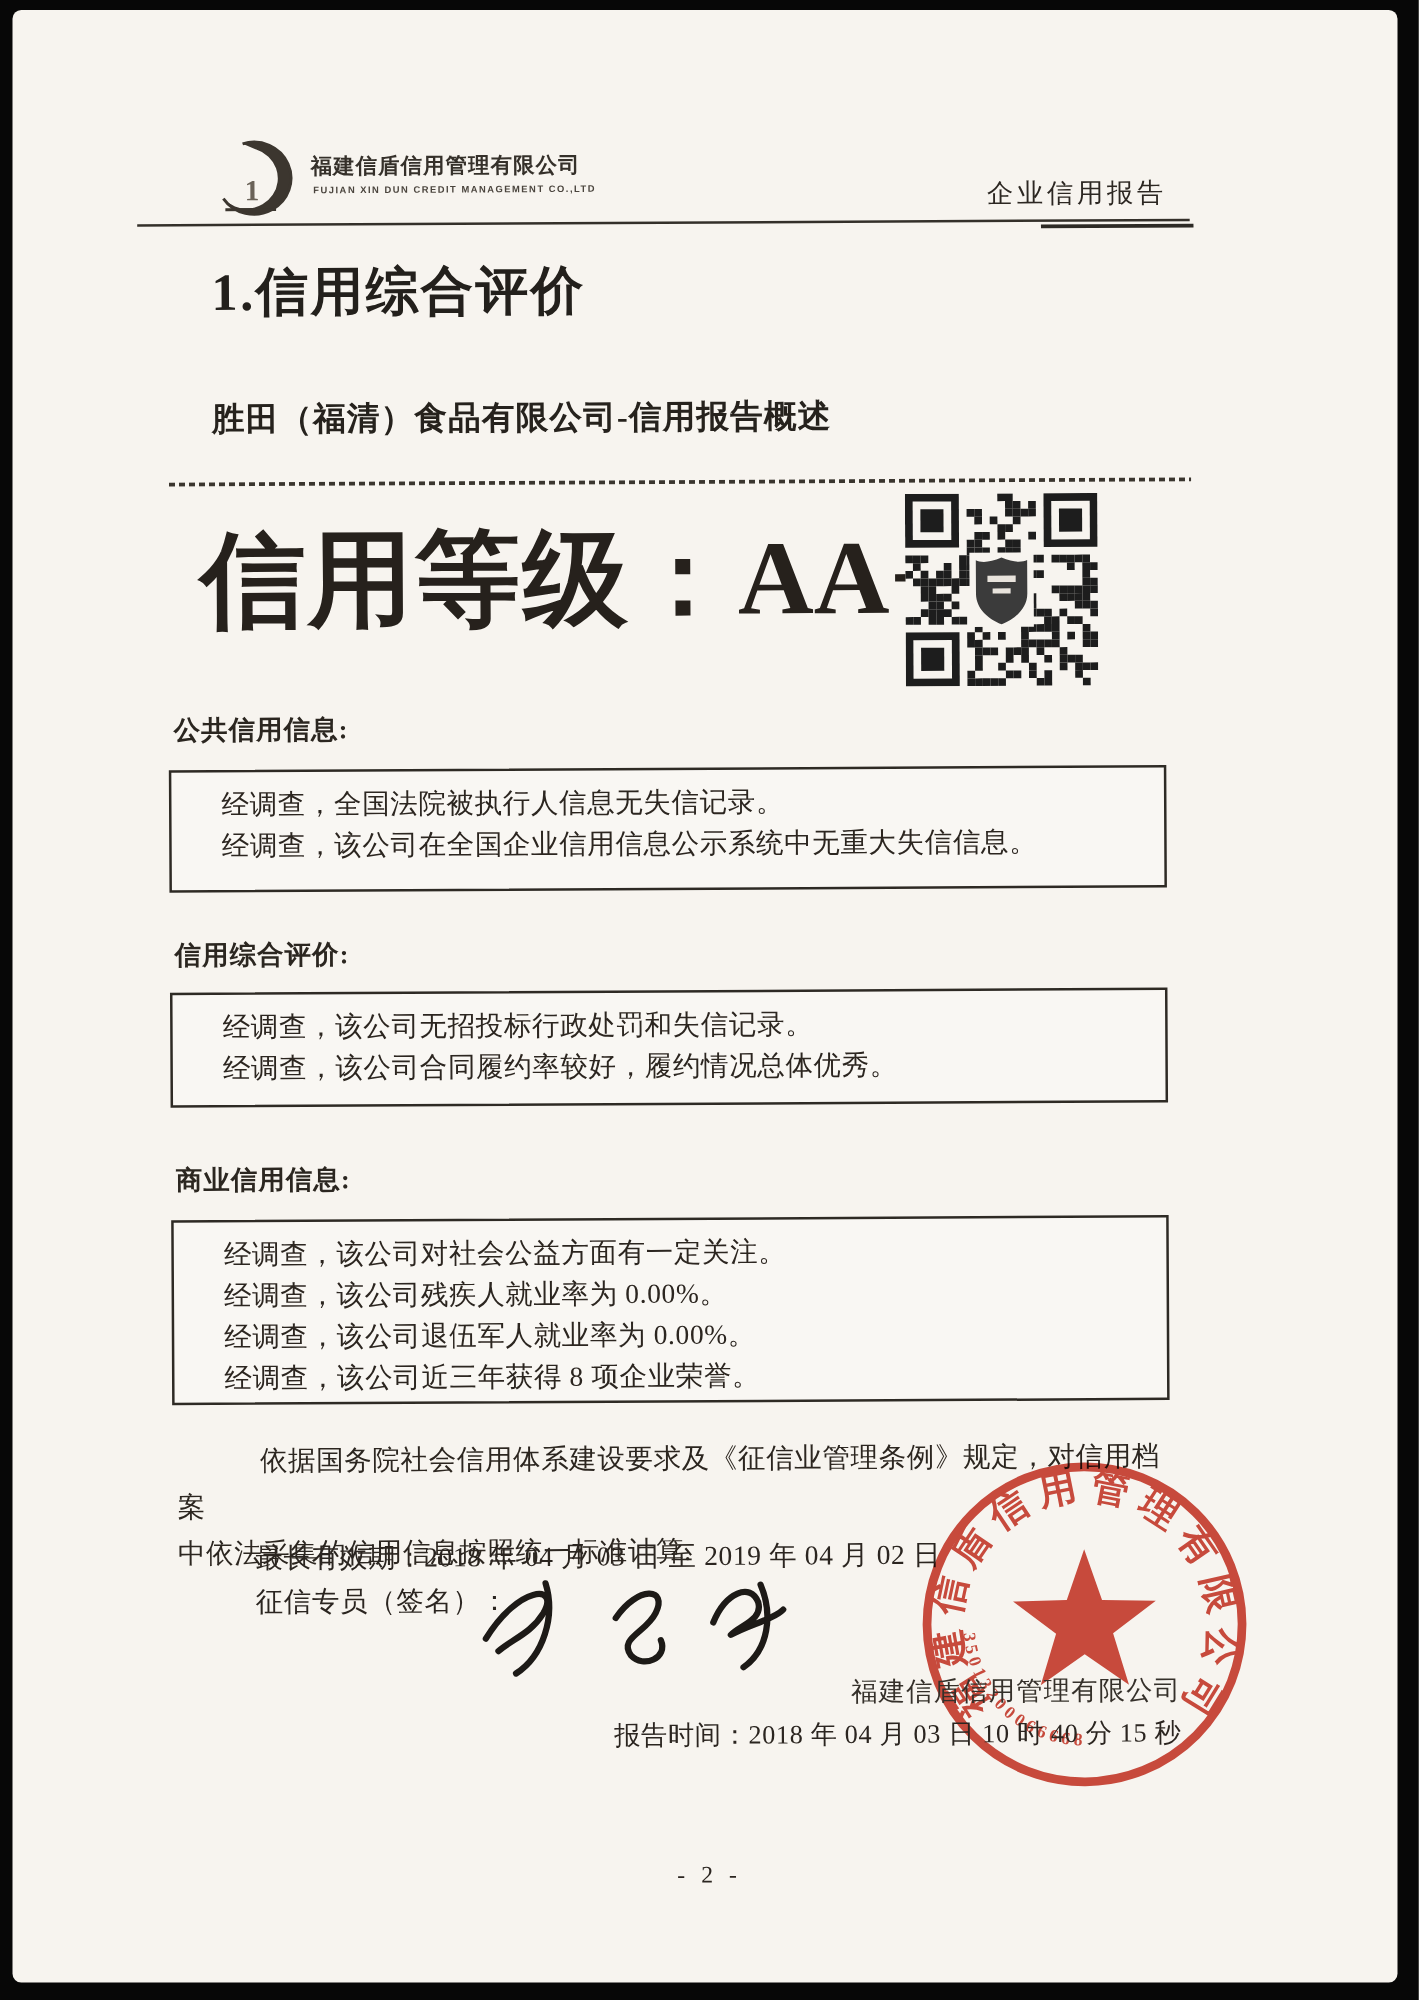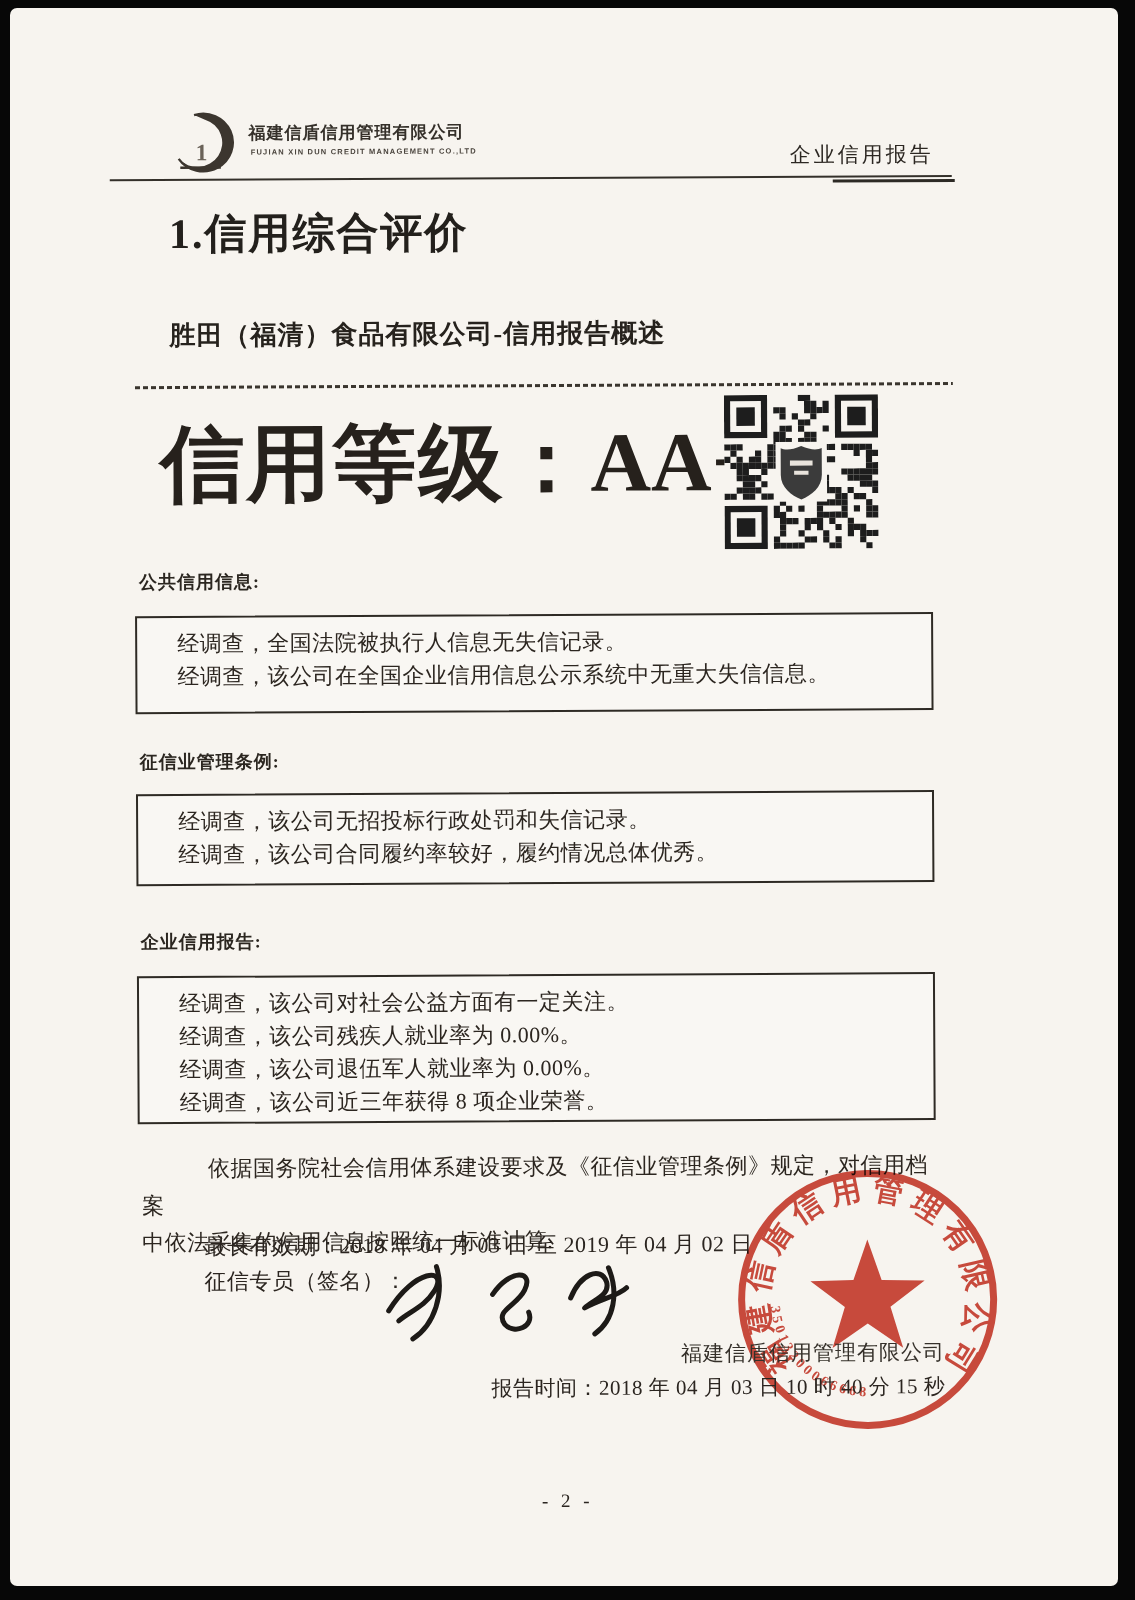--- a/index.html
+++ b/index.html
@@ -30,21 +30,21 @@
   .subtitle{left:162px;top:308px;font-size:26px;font-weight:bold;letter-spacing:1px;color:#26221d;}
   .dashed{left:127px;top:376px;width:818px;height:3px;
     background:repeating-linear-gradient(90deg,#3a352e 0 5px,rgba(0,0,0,0) 5px 8px);}
 
   
   .rating{left:152px;top:398px;font-size:84px;font-weight:bold;letter-spacing:2px;color:#26211c;white-space:nowrap;}
   .rating .val{letter-spacing:0;}
   .qr{left:716px;top:388px;}
 
   
-  .sec-head{font-size:18px;font-weight:600;letter-spacing:1px;color:#2b2620;}
+  .sec-head{font-size:21px;font-weight:600;letter-spacing:1px;color:#2b2620;}
   .sec-box{border:2px solid #2e2a24;background:rgba(255,255,255,0.25);}
   .sec-box p{margin:0;padding:0 10px 0 40px;font-size:22px;line-height:33px;letter-spacing:0.5px;color:#2c2620;}
   .sec-box p:first-child{margin-top:9px;}
   #sec-head-0{left:130px;top:560px;}
   #sec-box-0{left:126px;top:606px;width:794px;height:94px;}
   #sec-head-1{left:130px;top:740px;}
   #sec-box-1{left:126px;top:784px;width:794px;height:88px;}
   #sec-head-2{left:130px;top:920px;}
   #sec-box-2{left:126px;top:966px;width:794px;height:144px;}
 
@@ -310,27 +310,27 @@
         <rect x="68" y="74" width="14" height="4" fill="#e8e3dc"></rect>
       </g>
     </svg>
 
     <div class="abs sec-head" id="sec-head-0">公共信用信息:</div>
     <div class="abs sec-box" id="sec-box-0">
       <p>经调查，全国法院被执行人信息无失信记录。</p>
       <p>经调查，该公司在全国企业信用信息公示系统中无重大失信信息。</p>
     </div>
 
-    <div class="abs sec-head" id="sec-head-1">征信业管理条例:</div>
+    <div class="abs sec-head" id="sec-head-1">信用综合评价:</div>
     <div class="abs sec-box" id="sec-box-1">
       <p>经调查，该公司无招投标行政处罚和失信记录。</p>
       <p>经调查，该公司合同履约率较好，履约情况总体优秀。</p>
     </div>
 
-    <div class="abs sec-head" id="sec-head-2">企业信用报告:</div>
+    <div class="abs sec-head" id="sec-head-2">商业信用信息:</div>
     <div class="abs sec-box" id="sec-box-2">
       <p>经调查，该公司对社会公益方面有一定关注。</p>
       <p>经调查，该公司残疾人就业率为 0.00%。</p>
       <p>经调查，该公司退伍军人就业率为 0.00%。</p>
       <p>经调查，该公司近三年获得 8 项企业荣誉。</p>
     </div>
 
     <div class="abs legal">
       <p class="l1">依据国务院社会信用体系建设要求及《征信业管理条例》规定，对信用档案</p>
       <p class="l2">中依法采集的信用信息按照统一标准计算.</p>

